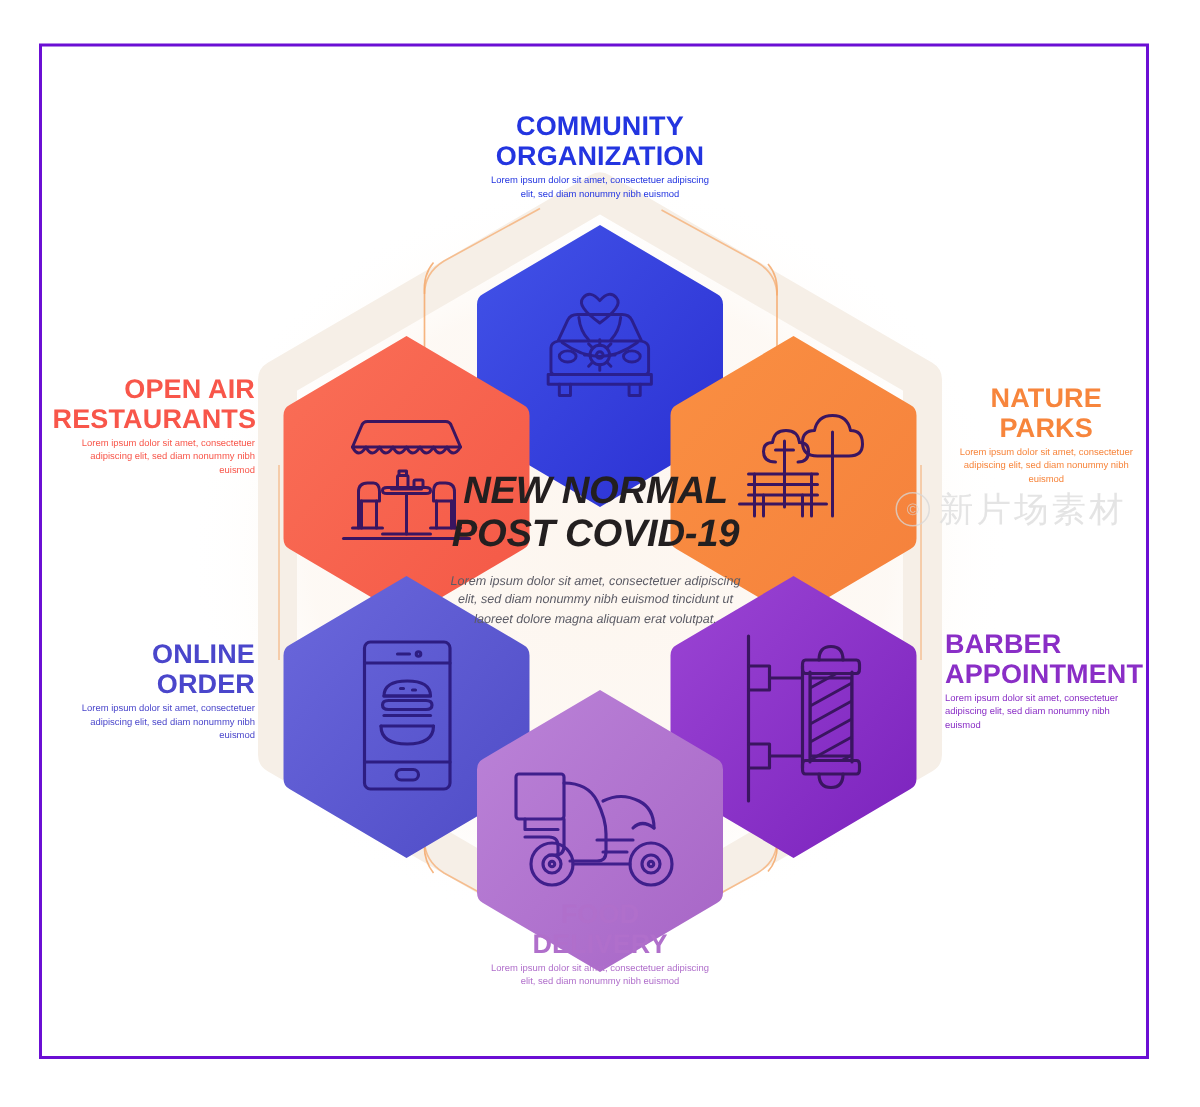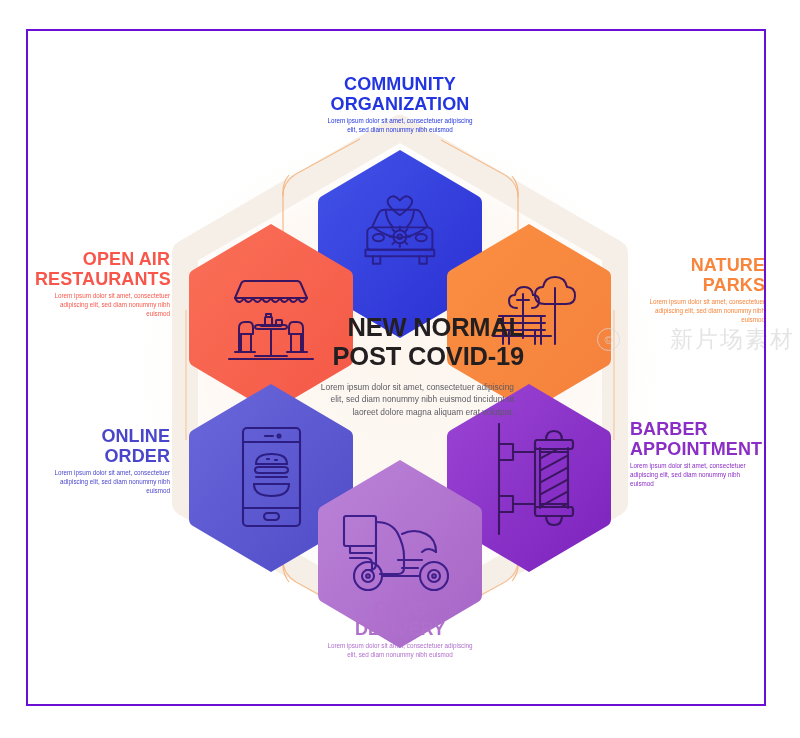--- a/index.html
+++ b/index.html
@@ -51,24 +51,25 @@
   .hex {
     position: absolute;
     width: 168px;
     height: 192px;
   }
   .hex svg { display: block; width: 100%; height: 100%; }
 
   
   #center-block {
     position: absolute;
-    left: 298px;
+    left: 284px;
     top: 313px;
     width: 226px;
-    text-align: right;
+    text-align: center;
+    font-style: italic;
   }
   #center-title {
     font-size: 25.5px;
     line-height: 1.14;
     font-weight: bold;
     color: #231f20;
     letter-spacing: -0.2px;
     white-space: pre-line;
   }
   #center-desc {
@@ -89,21 +90,21 @@
     white-space: pre-line;
   }
   .label-desc {
     margin-top: 3px;
     font-size: 6.3px;
     line-height: 1.42;
   }
 
   #label-community    { left: 325px; top: 74px;  width: 150px; text-align: center; }
   #label-restaurants  { left: 35px;  top: 249px; width: 135px; text-align: right; }
-  #label-nature       { left: 630px; top: 255px; width: 135px; text-align: right; }
+  #label-nature       { left: 630px; top: 255px; width: 135px; text-align: center; }
   #label-online       { left: 35px;  top: 426px; width: 135px; text-align: right; }
   #label-barber       { left: 630px; top: 419px; width: 135px; text-align: left; }
   #label-food         { left: 325px; top: 599px; width: 150px; text-align: center; }
 
   
   #watermark {
     position: absolute;
     left: 597px;
     top: 324px;
     display: flex;
@@ -117,21 +118,20 @@
     border-radius: 50%;
     border: 1.6px solid #d8d8d8;
     display: flex; align-items: center; justify-content: center;
     font-size: 11px; color: #d8d8d8;
   }
   #watermark-text {
     font-size: 23px;
     color: #dcdcdc;
     letter-spacing: 2px;
     font-family: "DejaVu Sans", sans-serif;
-    margin-left: 44px;
   }
 </style>
 </head>
 <body>
 
 <div id="stage">
 
   <svg id="bg-art" viewBox="0 0 800 738" xmlns="http://www.w3.org/2000/svg">
     <defs>
       <radialGradient id="glowGrad" cx="50%" cy="50%" r="50%">

